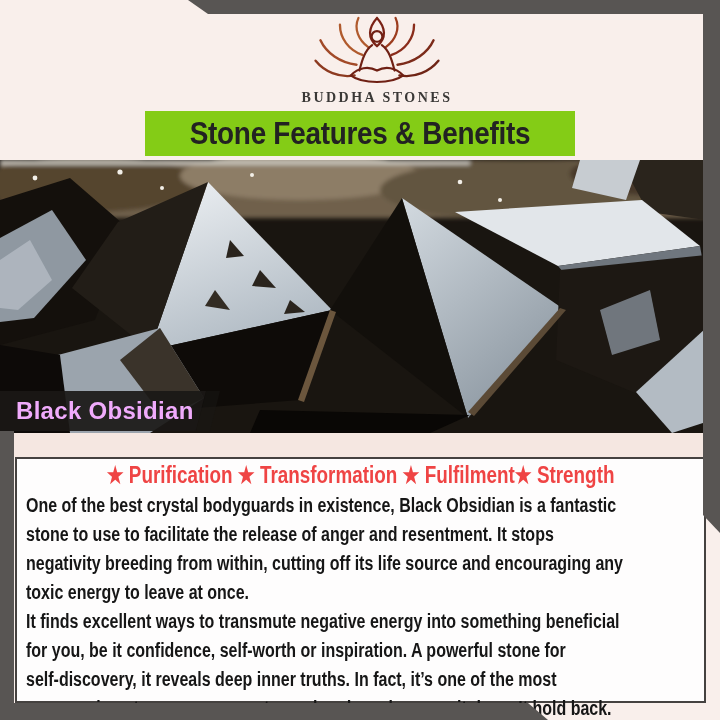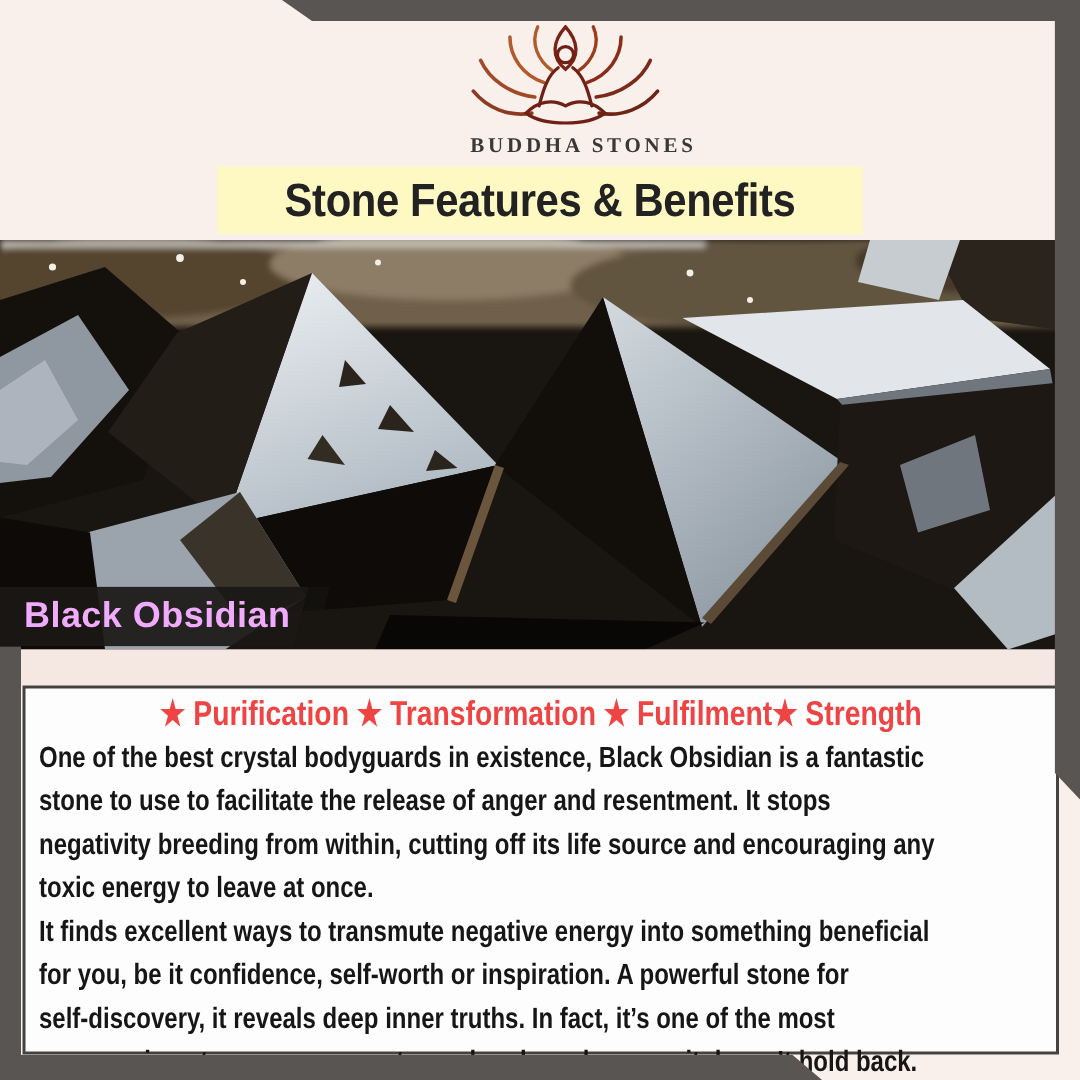--- a/index.html
+++ b/index.html
@@ -9,24 +9,24 @@
   
   .band{position:absolute;background:#585553;}
   .band-top{left:0;top:0;width:720px;height:14px;clip-path:polygon(188px 0,720px 0,720px 14px,208px 14px);}
   .band-right{left:703px;top:0;width:17px;height:537px;clip-path:polygon(0 0,17px 0,17px 533px,0 515px);}
   .band-left{left:0;top:431px;width:14px;height:289px;}
   .band-bottom{left:0;top:703px;width:560px;height:17px;clip-path:polygon(0 0,528px 0,548px 17px,0 17px);}
 
   
   .logo-wrap{position:absolute;left:277px;top:12px;width:200px;height:98px;text-align:center;}
   .logo-svg{position:absolute;left:35px;top:2px;}
-  .brand-name{position:absolute;left:12px;top:78px;width:200px;font-family:"Liberation Serif",serif;font-size:14px;font-weight:600;letter-spacing:2.5px;color:#3a3836;}
+  .brand-name{position:absolute;left:0;top:78px;width:200px;font-family:"Liberation Serif",serif;font-size:14px;font-weight:600;letter-spacing:2.5px;color:#3a3836;}
 
   
-  .title-band{position:absolute;left:145px;top:111px;width:430px;height:45px;background:#fef9c3;}
+  .title-band{position:absolute;left:145px;top:111px;width:430px;height:45px;background:#84cc16;}
   .page-title{position:absolute;left:0;top:0;width:430px;line-height:45px;text-align:center;font-size:31px;font-weight:bold;color:#222;white-space:nowrap;transform:scaleX(.9);transform-origin:center;letter-spacing:-.3px;}
 
   
   .photo{position:absolute;left:0;top:160px;width:706px;height:273px;background:#15110d;overflow:hidden;}
 
   
   .stone-label{position:absolute;left:0;top:391px;width:206px;height:40px;background:rgba(26,24,22,.92);clip-path:polygon(0 0,100% 0,95% 100%,0 100%);z-index:4;}
   .stone-label-text{padding-left:16px;line-height:40px;font-size:24px;font-weight:bold;color:#f0abfc;letter-spacing:.3px;}
   .stone-label-sliver{position:absolute;left:196px;top:391px;width:24px;height:40px;background:rgba(26,24,22,.45);clip-path:polygon(42% 0,100% 0,58% 100%,0 100%);z-index:3;}
 

